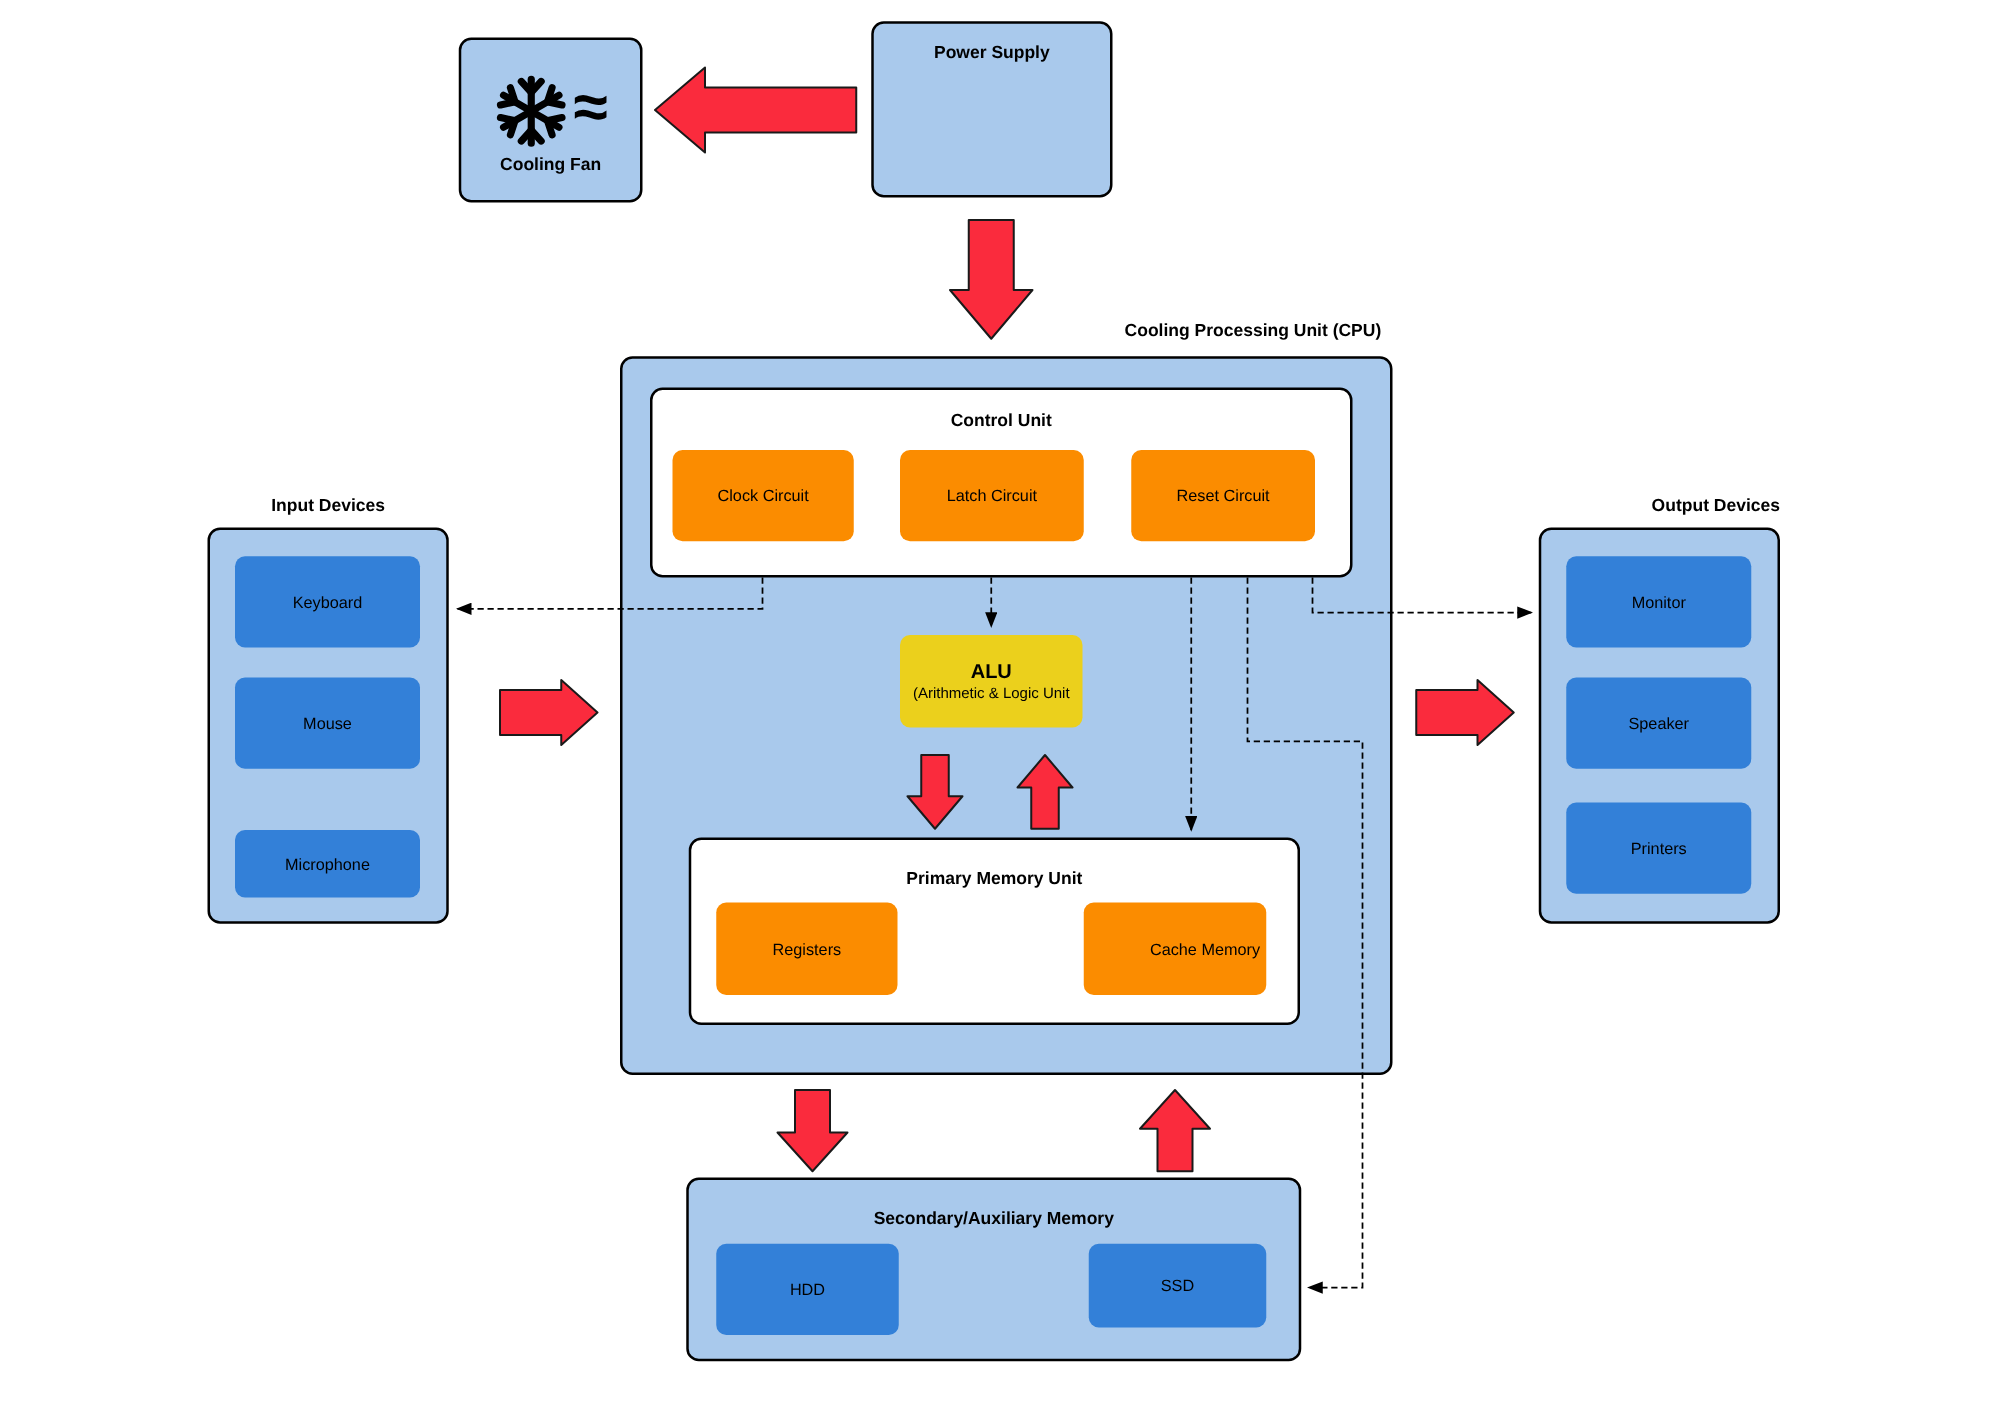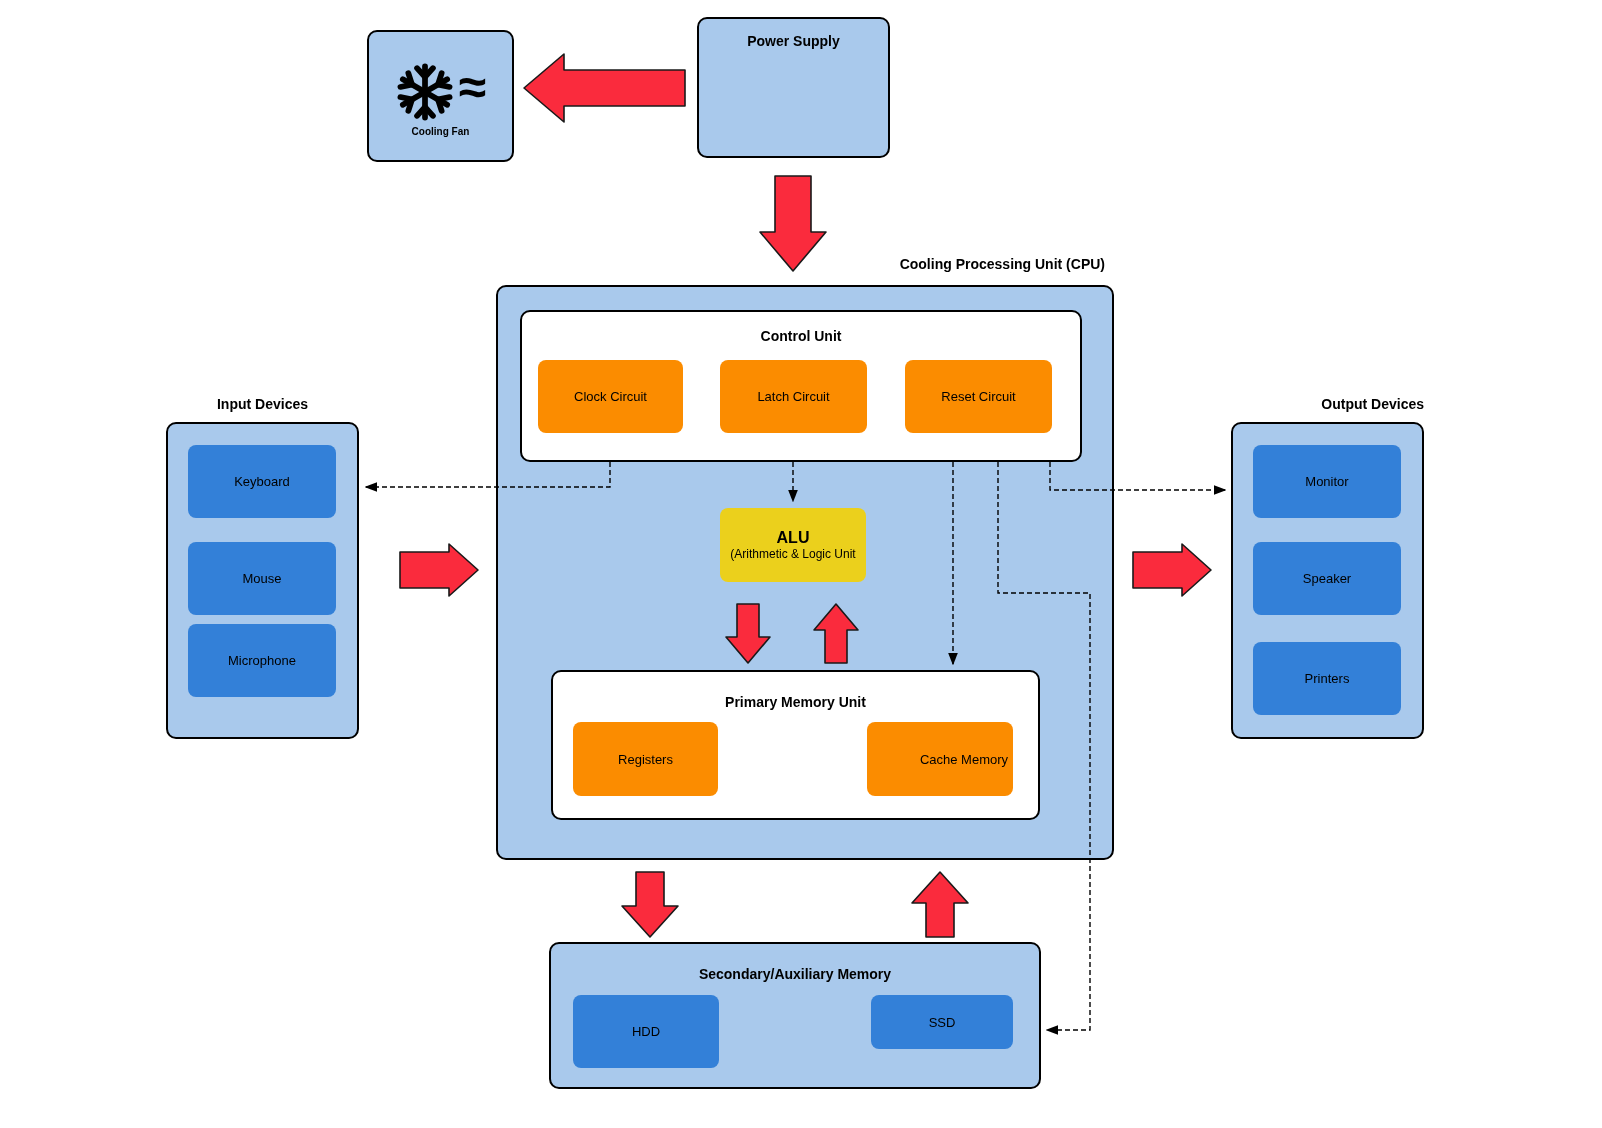--- a/index.html
+++ b/index.html
@@ -28,21 +28,21 @@
   }
   .freetitle{
     position:absolute;font-weight:bold;font-size:14px;
   }
   .alu-title{font-weight:bold;font-size:16px;line-height:1.1;}
   .alu-sub{font-size:12px;white-space:nowrap;line-height:1.2;}
   .overlay{position:absolute;left:0;top:0;z-index:6;pointer-events:none;}
   .fanbox{display:flex;flex-direction:column;align-items:center;justify-content:center;}
   .fanicons{display:flex;align-items:center;justify-content:center;gap:4px;margin-top:6px;}
   .airflow{font-size:50px;font-weight:bold;line-height:0.9;transform:translateY(-4px);}
-  .fanlabel{font-weight:bold;font-size:10px;margin-top:4px;}
+  .fanlabel{font-weight:bold;font-size:14px;margin-top:4px;}
 </style>
 </head>
 <body>
 
 <div class="canvas">
 
   <div class="panel fanbox" style="left:367px;top:30px;width:147px;height:132px;">
     <div class="fanicons">
       <svg width="60" height="60" viewBox="-34 -34 68 68">
         <g stroke="#000" stroke-width="6.5" stroke-linecap="round" fill="none">
@@ -82,33 +82,33 @@
   <div class="whitebox" style="left:551px;top:670px;width:489px;height:150px;">
     <div class="ptitle" style="top:22px;">Primary Memory Unit</div>
   </div>
   <div class="node orange" style="left:573px;top:722px;width:145px;height:74px;">Registers</div>
   <div class="node orange" style="left:867px;top:722px;width:146px;height:74px;padding-left:48px;">Cache Memory</div>
 
   <div class="freetitle" style="left:166px;top:396px;width:193px;text-align:center;">Input Devices</div>
   <div class="panel" style="left:166px;top:422px;width:193px;height:317px;"></div>
   <div class="node blue" style="left:188px;top:445px;width:148px;height:73px;">Keyboard</div>
   <div class="node blue" style="left:188px;top:542px;width:148px;height:73px;">Mouse</div>
-  <div class="node blue" style="left:188px;top:624px;width:148px;height:73px;">Microphone</div>
+  <div class="node blue" style="left:188px;top:664px;width:148px;height:54px;">Microphone</div>
 
   <div class="freetitle" style="left:1231px;top:396px;width:193px;text-align:right;">Output Devices</div>
   <div class="panel" style="left:1231px;top:422px;width:193px;height:317px;"></div>
   <div class="node blue" style="left:1253px;top:445px;width:148px;height:73px;">Monitor</div>
   <div class="node blue" style="left:1253px;top:542px;width:148px;height:73px;">Speaker</div>
   <div class="node blue" style="left:1253px;top:642px;width:148px;height:73px;">Printers</div>
 
   <div class="panel" style="left:549px;top:942px;width:492px;height:147px;">
     <div class="ptitle" style="top:22px;">Secondary/Auxiliary Memory</div>
   </div>
   <div class="node blue" style="left:573px;top:995px;width:146px;height:73px;">HDD</div>
-  <div class="node blue" style="left:871px;top:995px;width:142px;height:54px;">SSD</div>
+  <div class="node blue" style="left:871px;top:995px;width:142px;height:67px;">SSD</div>
 
   <svg class="overlay" width="1602" height="1128" viewBox="0 0 1602 1128">
     <defs>
       <marker id="arrowhead" markerWidth="9" markerHeight="7" refX="8" refY="3.5" orient="auto">
         <polygon points="0,0 9,3.5 0,7" fill="#000"></polygon>
       </marker>
     </defs>
 
     <g fill="#FA2B3D" stroke="#1a1a1a" stroke-width="1.6" stroke-linejoin="round">
       <polygon points="685,70 564,70 564,54 524,88 564,122 564,106 685,106"></polygon>

